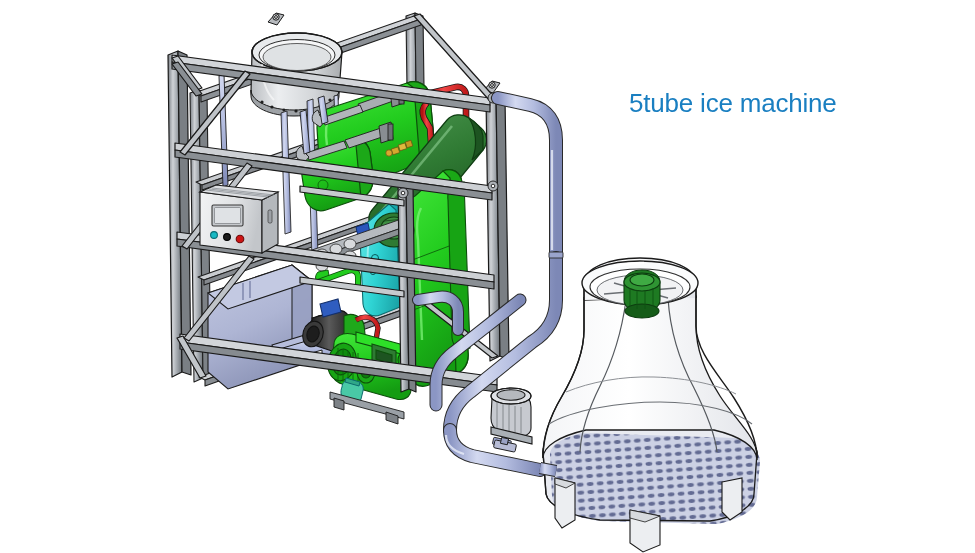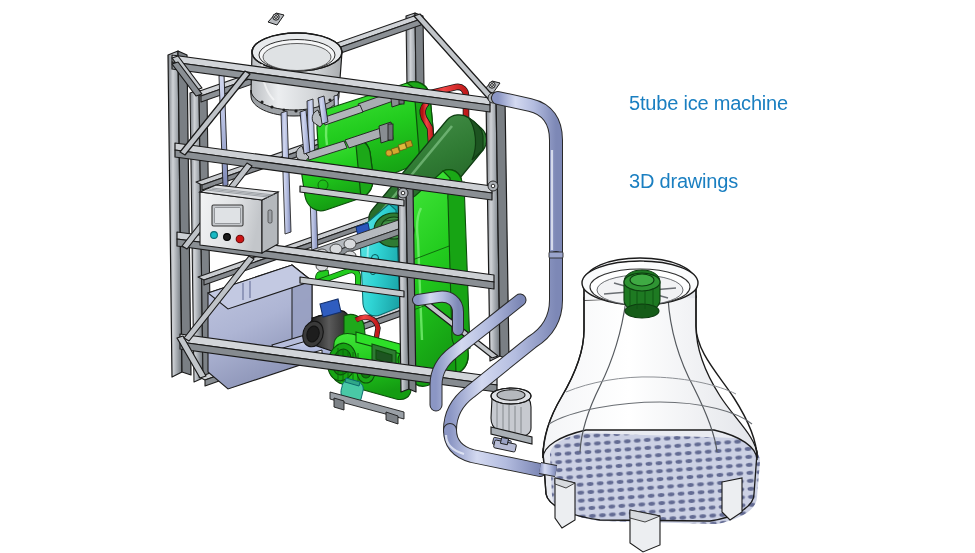--- a/index.html
+++ b/index.html
@@ -28,21 +28,21 @@
     height: 553px;
     display: block;
   }
   .caption {
     position: absolute;
     left: 629px;
     top: 38px;
     width: 300px;
     color: #1a7fc1;
     font-family: "Liberation Sans", sans-serif;
-    font-size: 20px;
+    font-size: 26px;
     line-height: 26px;
     font-weight: 400;
     letter-spacing: -0.2px;
     white-space: pre;
     user-select: none;
   }
   .caption .line { display: block; }
 </style>
 </head>
 <body>
@@ -609,16 +609,15 @@
         <path d="M540,468 L556,471" fill="none" stroke="url(#gPipe)" stroke-width="10"></path>
       </g>
 
       <path d="M600,272 C612,266 628,263 644,263" fill="none" stroke="#ffffff" stroke-width="2.4" opacity="0.9"></path>
 
     </g>
   </svg>
 
   <div class="caption">
     <span class="line">5tube ice machine</span>
-    <span class="line">3D drawings</span>
   </div>
 
 </div>
 
 </body></html>

